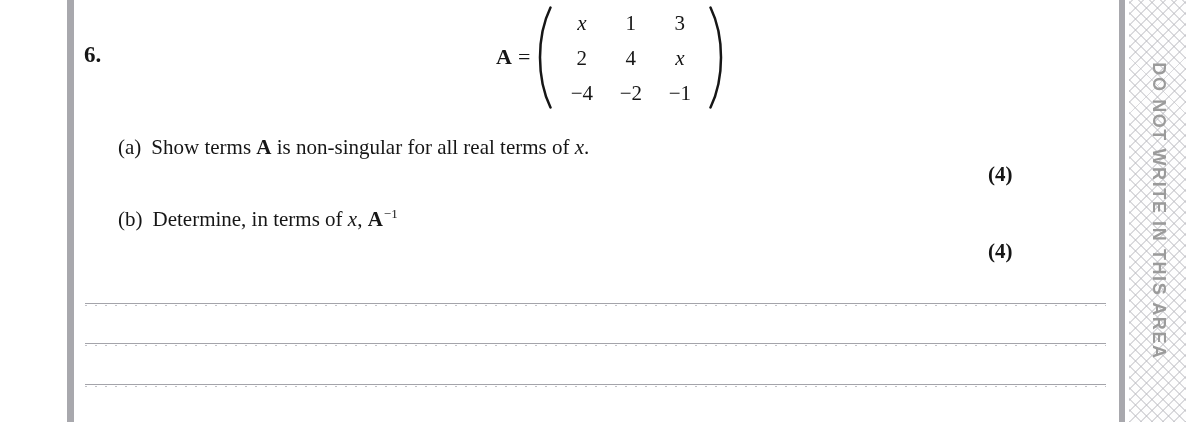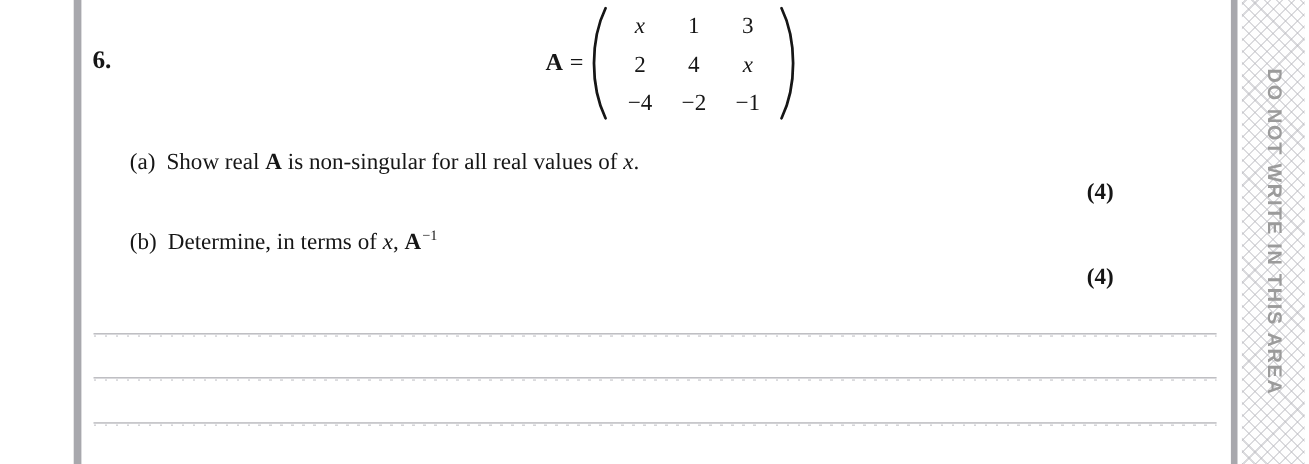--- a/index.html
+++ b/index.html
@@ -88,21 +88,21 @@
       <span>−4</span>
       <span>−2</span>
       <span>−1</span>
     </div>
     <svg class="paren" width="15" height="103" viewBox="0 0 15 103">
       <path d="M2.5 1.5 C10.5 18 13 34 13 51.5 C13 69 10.5 85 2.5 101.5" fill="none" stroke="#161616" stroke-width="2.5" stroke-linecap="round"></path>
     </svg>
   </div>
 
   <div id="part-a" class="part">
-    <span class="plabel">(a)</span><span>Show real </span><span class="bold">A</span><span> is non-singular for all real values of </span><span class="var">x</span><span>.</span>
+    <span class="plabel">(a)</span><span>Show terms </span><span class="bold">A</span><span> is non-singular for all real terms of </span><span class="var">x</span><span>.</span>
   </div>
 
   <div id="marks-a" class="marks">(4)</div>
 
   <div id="part-b" class="part">
     <span class="plabel">(b)</span><span>Determine, in terms of </span><span class="var">x</span><span>, </span><span class="bold">A</span><span class="sup">−1</span>
   </div>
 
   <div id="marks-b" class="marks">(4)</div>
 

